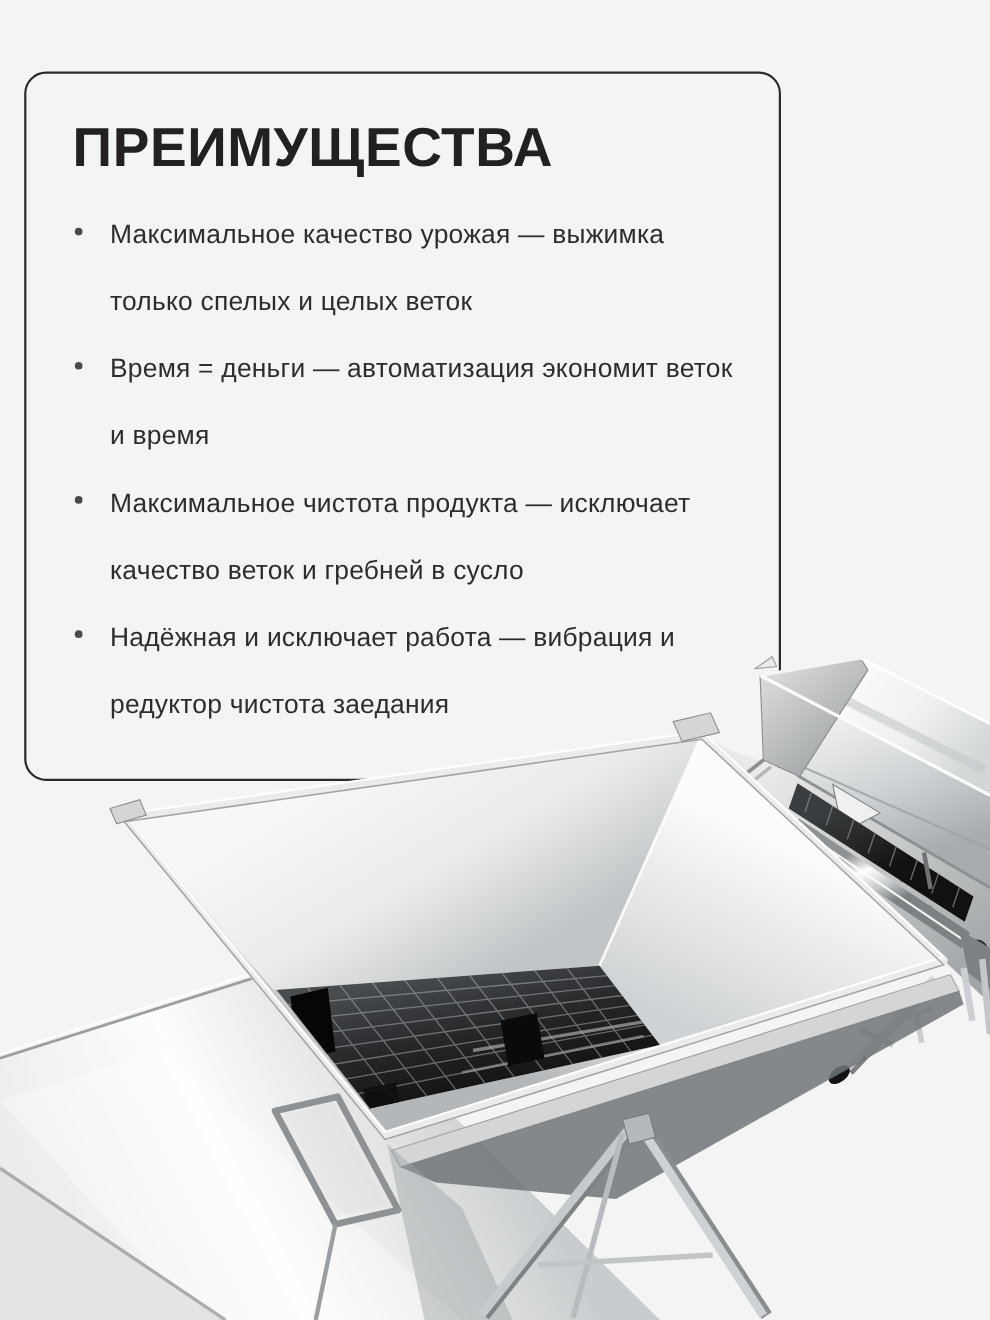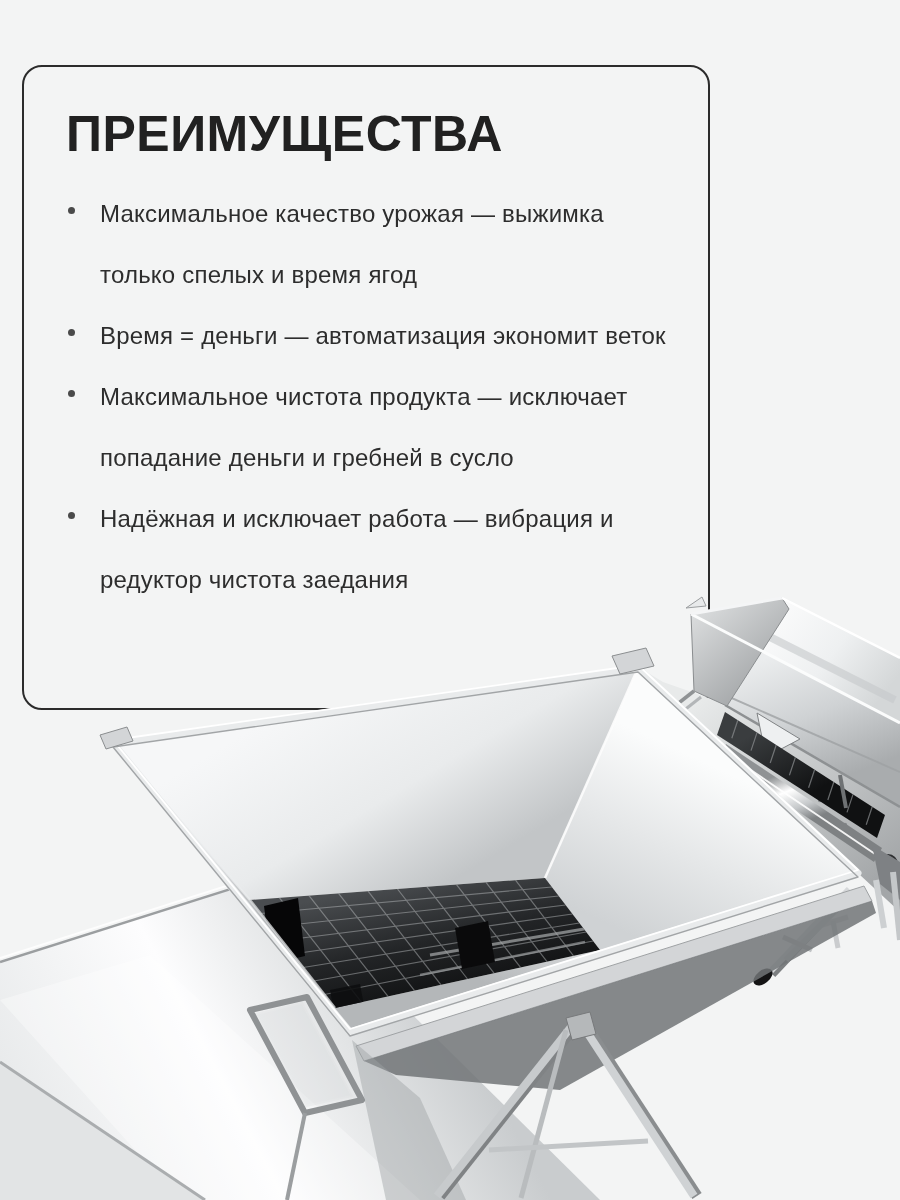--- a/index.html
+++ b/index.html
@@ -31,30 +31,31 @@
 </style>
 </head>
 <body>
 
 <div class="card">
   <h1 class="card-title">ПРЕИМУЩЕСТВА</h1>
   <ul class="bullet-list">
     <li class="bullet-item">
       <span class="bullet-dot"></span>
       <div>Максимальное качество урожая — выжимка</div>
-      <div>только спелых и время ягод</div>
+      <div>только спелых и целых веток</div>
     </li>
     <li class="bullet-item">
       <span class="bullet-dot"></span>
       <div>Время = деньги — автоматизация экономит веток</div>
+      <div>и время</div>
     </li>
     <li class="bullet-item">
       <span class="bullet-dot"></span>
       <div>Максимальное чистота продукта — исключает</div>
-      <div>попадание деньги и гребней в сусло</div>
+      <div>качество веток и гребней в сусло</div>
     </li>
     <li class="bullet-item">
       <span class="bullet-dot"></span>
       <div>Надёжная и исключает работа — вибрация и</div>
       <div>редуктор чистота заедания</div>
     </li>
   </ul>
 </div>
 
 <svg class="photo" viewBox="0 0 900 1200" xmlns="http://www.w3.org/2000/svg">

